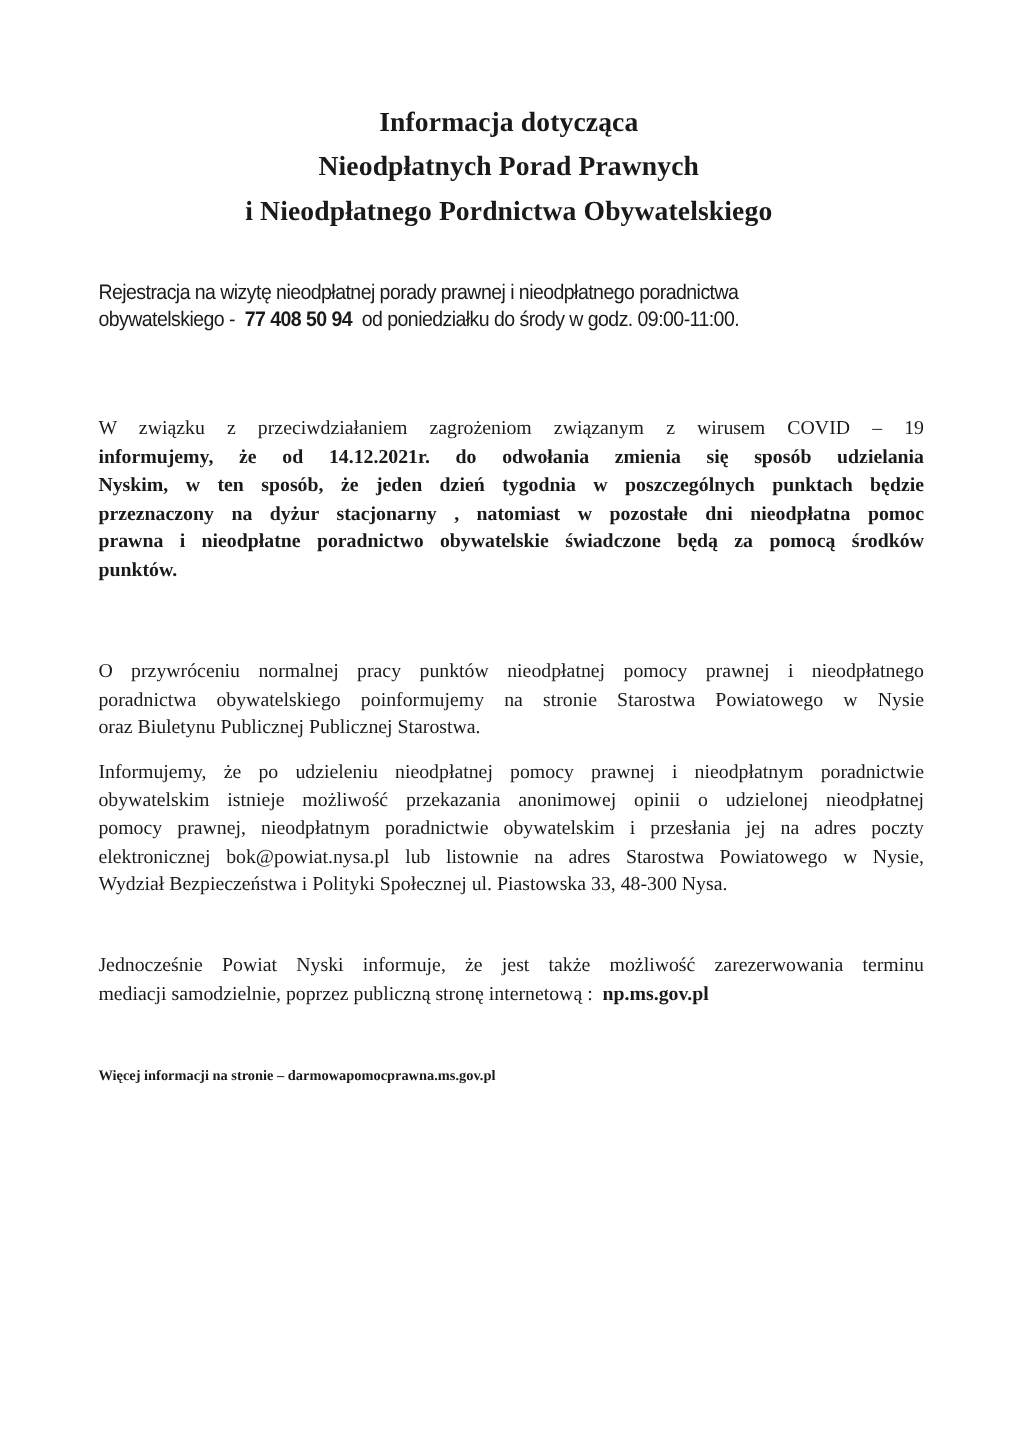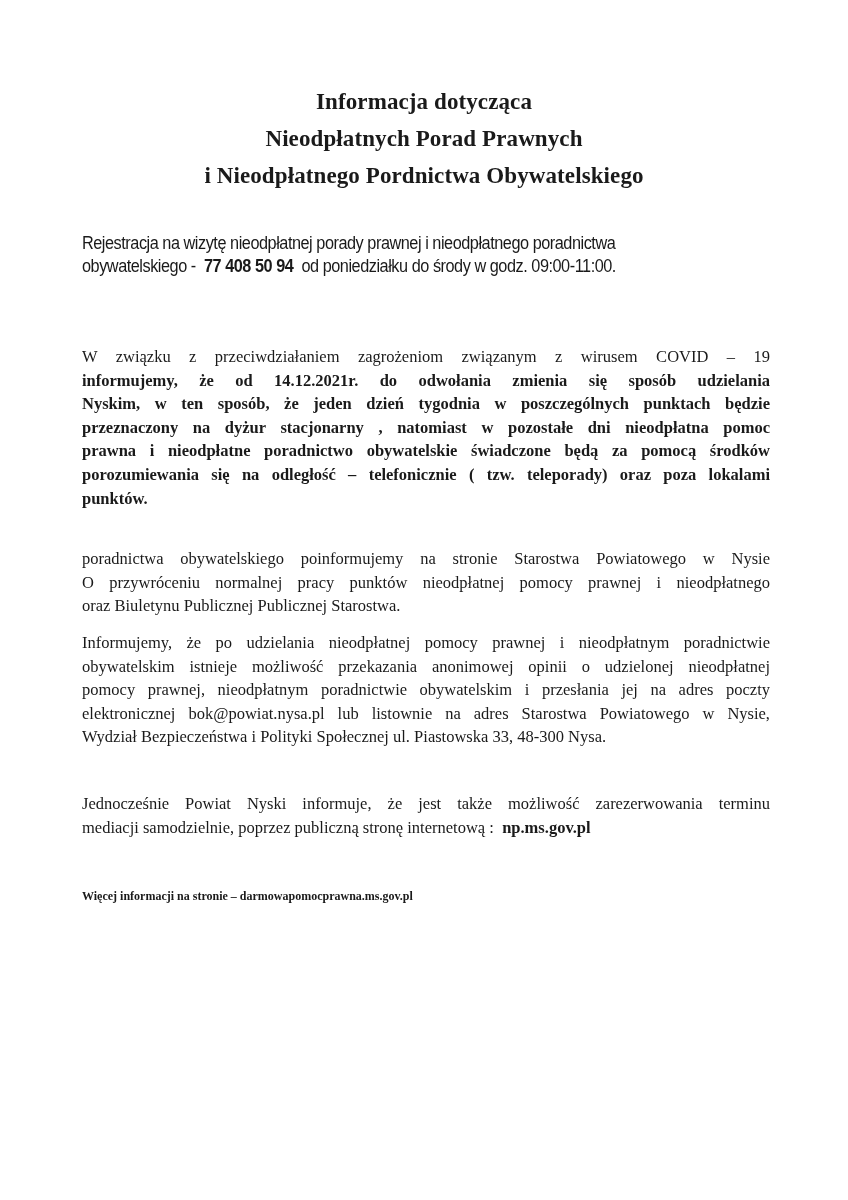--- a/index.html
+++ b/index.html
@@ -97,32 +97,31 @@
     <div>Rejestracja na wizytę nieodpłatnej porady prawnej i nieodpłatnego poradnictwa</div>
     <div style="white-space:pre;"><span>obywatelskiego -  </span><span class="phone">77 408 50 94</span><span>  od poniedziałku do środy w godz. 09:00-11:00.</span></div>
   </div>
 
   <div class="block covid">
     <span class="justify-line">W związku z przeciwdziałaniem zagrożeniom związanym z wirusem COVID – 19</span>
     <span class="justify-line b">informujemy, że od 14.12.2021r. do odwołania zmienia się sposób udzielania</span>
     <span class="justify-line b">Nyskim, w ten sposób, że jeden dzień tygodnia w poszczególnych punktach będzie</span>
     <span class="justify-line b">przeznaczony na dyżur stacjonarny , natomiast w pozostałe dni nieodpłatna pomoc</span>
     <span class="justify-line b">prawna i nieodpłatne poradnictwo obywatelskie świadczone będą za pomocą środków</span>
-    <span class="justify-line b">porozumiewania się na odległość – telefonicznie ( tzw. teleporady) oraz poza lokalami</span>
     <span class="last-line b">punktów.</span>
   </div>
 
   <div class="block restore">
+    <span class="justify-line">O przywróceniu normalnej pracy punktów nieodpłatnej pomocy prawnej i nieodpłatnego</span>
     <span class="justify-line">poradnictwa obywatelskiego poinformujemy na stronie Starostwa Powiatowego w Nysie</span>
-    <span class="justify-line">O przywróceniu normalnej pracy punktów nieodpłatnej pomocy prawnej i nieodpłatnego</span>
     <span class="last-line">oraz Biuletynu Publicznej Publicznej Starostwa.</span>
   </div>
 
   <div class="block feedback">
-    <span class="justify-line">Informujemy, że po udzielania nieodpłatnej pomocy prawnej i nieodpłatnym poradnictwie</span>
+    <span class="justify-line">Informujemy, że po udzieleniu nieodpłatnej pomocy prawnej i nieodpłatnym poradnictwie</span>
     <span class="justify-line">obywatelskim  istnieje możliwość przekazania anonimowej opinii o udzielonej nieodpłatnej</span>
     <span class="justify-line">pomocy prawnej, nieodpłatnym poradnictwie obywatelskim  i przesłania jej na adres poczty</span>
     <span class="justify-line">elektronicznej bok@powiat.nysa.pl lub listownie na adres Starostwa Powiatowego w Nysie,</span>
     <span class="last-line">Wydział Bezpieczeństwa i Polityki Społecznej ul. Piastowska 33, 48-300 Nysa.</span>
   </div>
 
   <div class="block reserve">
     <span class="justify-line">Jednocześnie Powiat Nyski informuje, że jest także możliwość zarezerwowania terminu</span>
     <span class="last-line" style="white-space:pre;"><span>mediacji samodzielnie, poprzez publiczną stronę internetową :  </span><span class="b">np.ms.gov.pl</span></span>
   </div>

